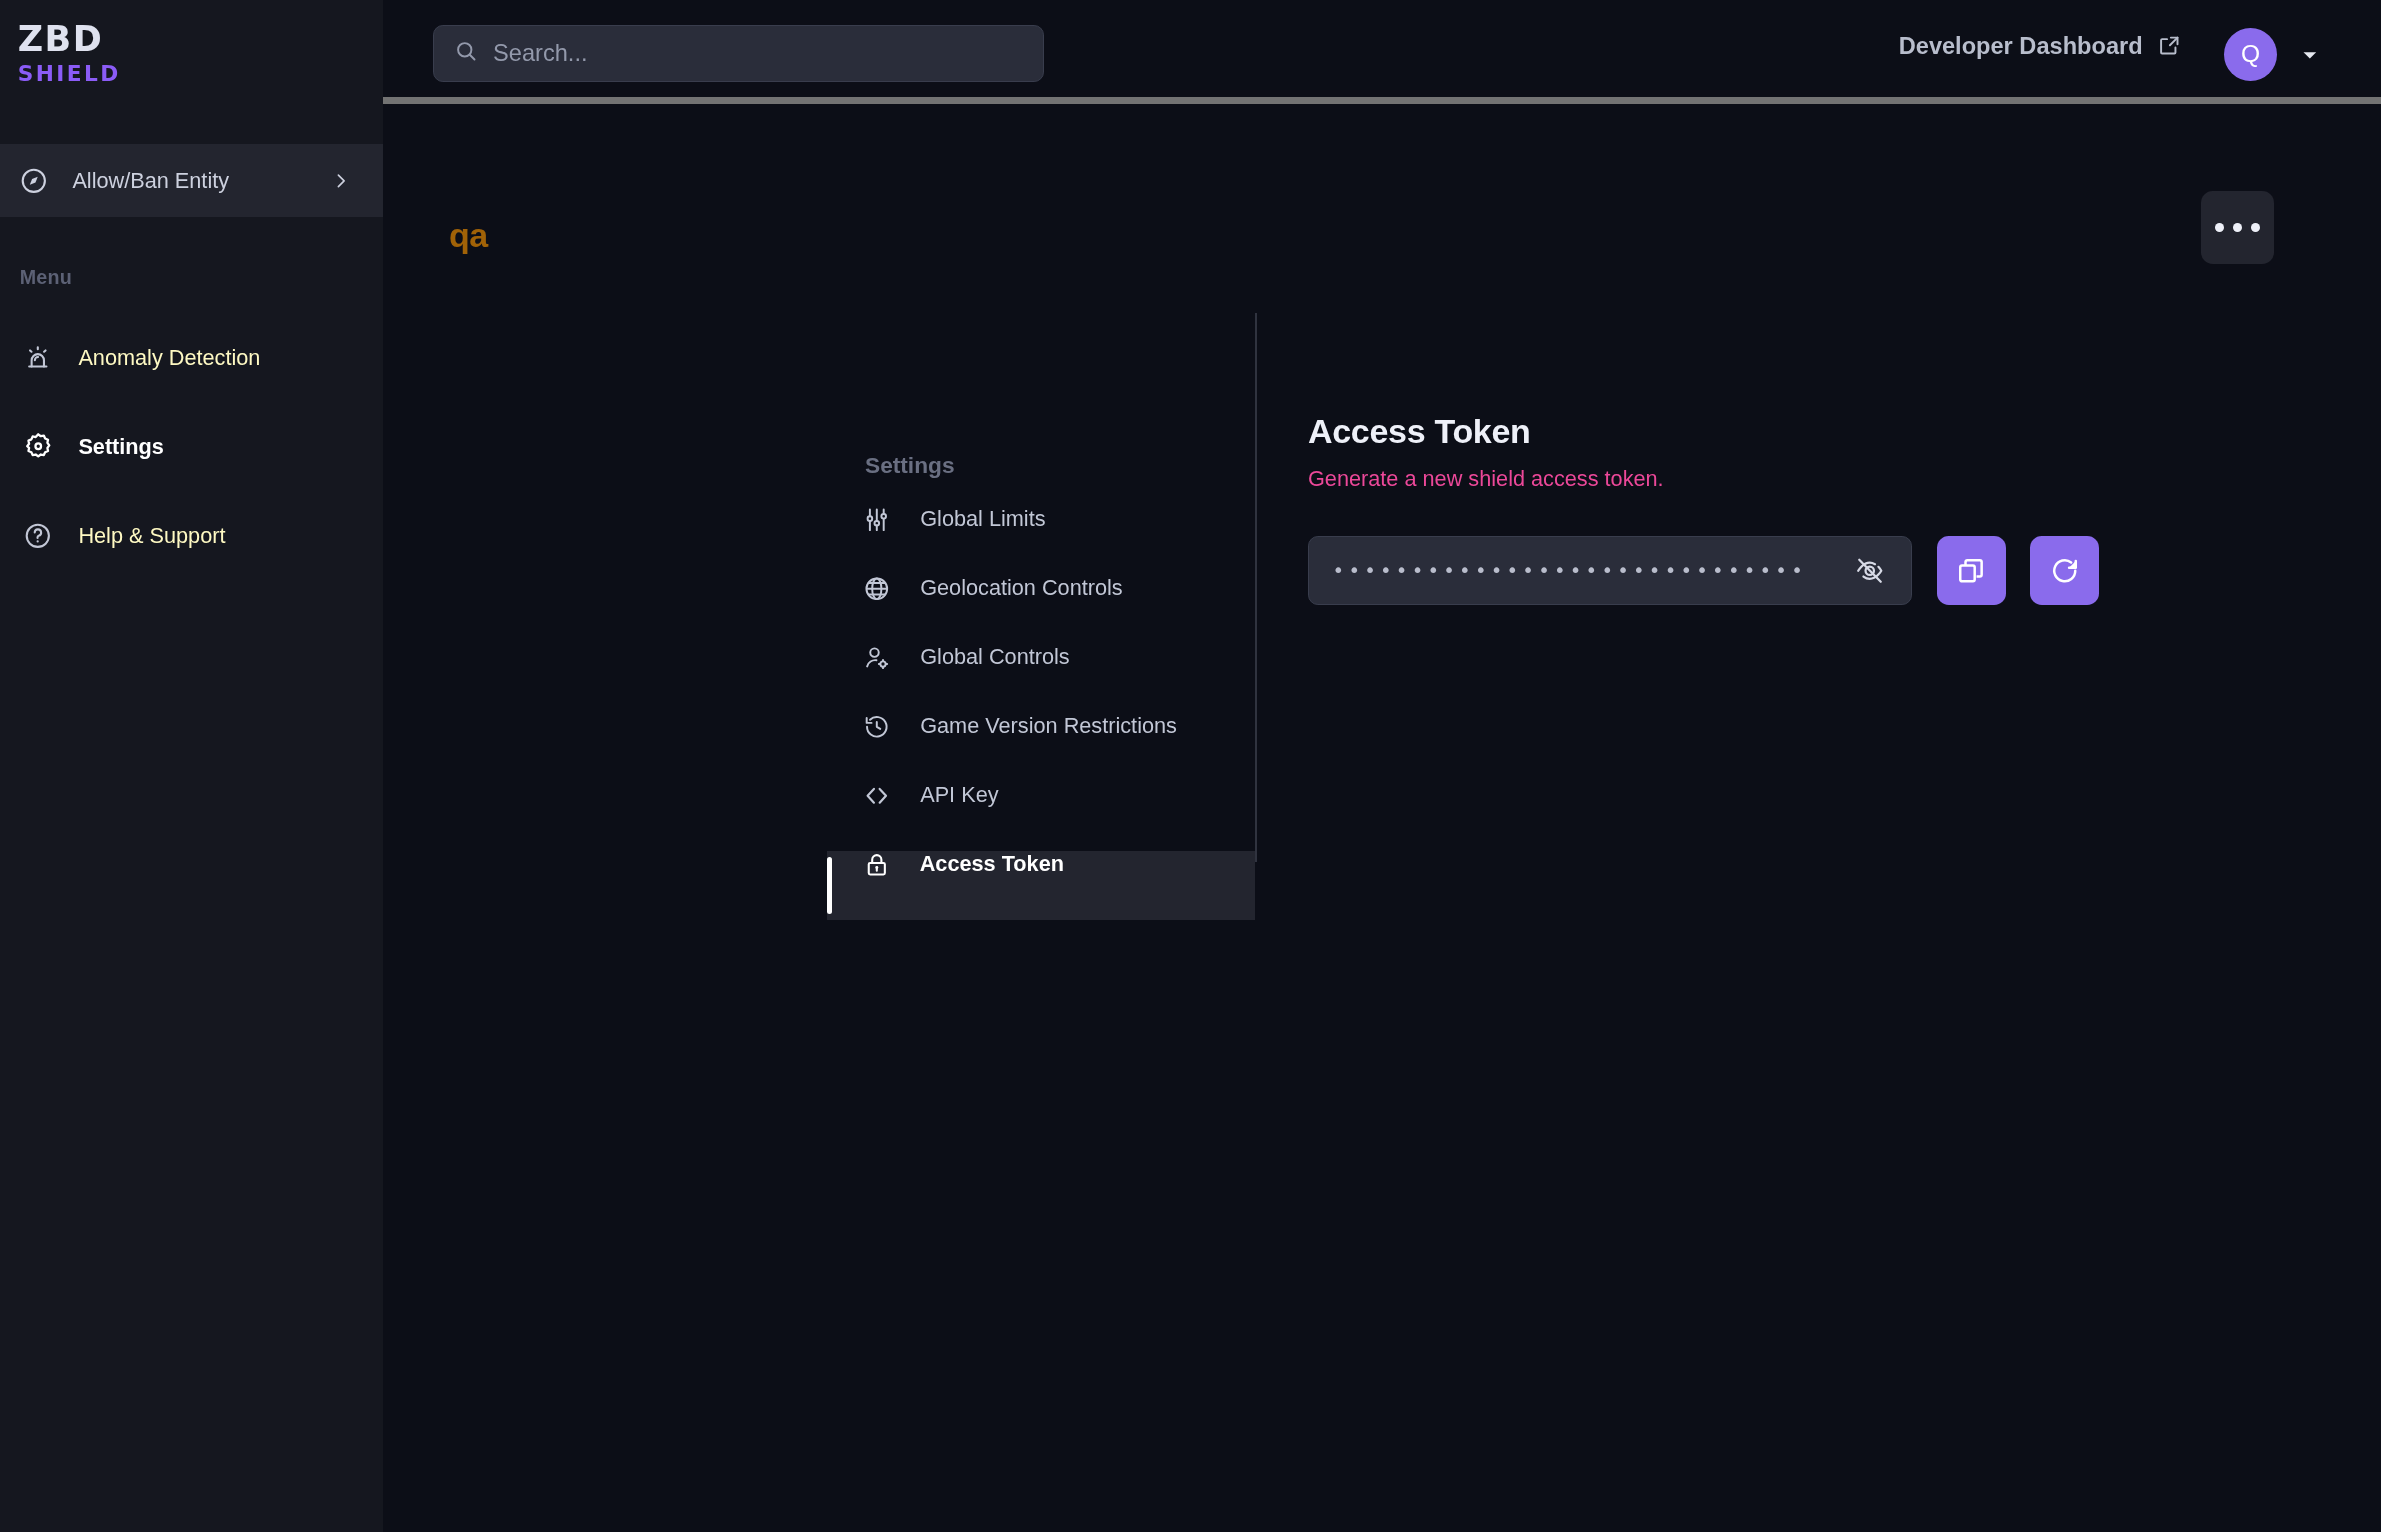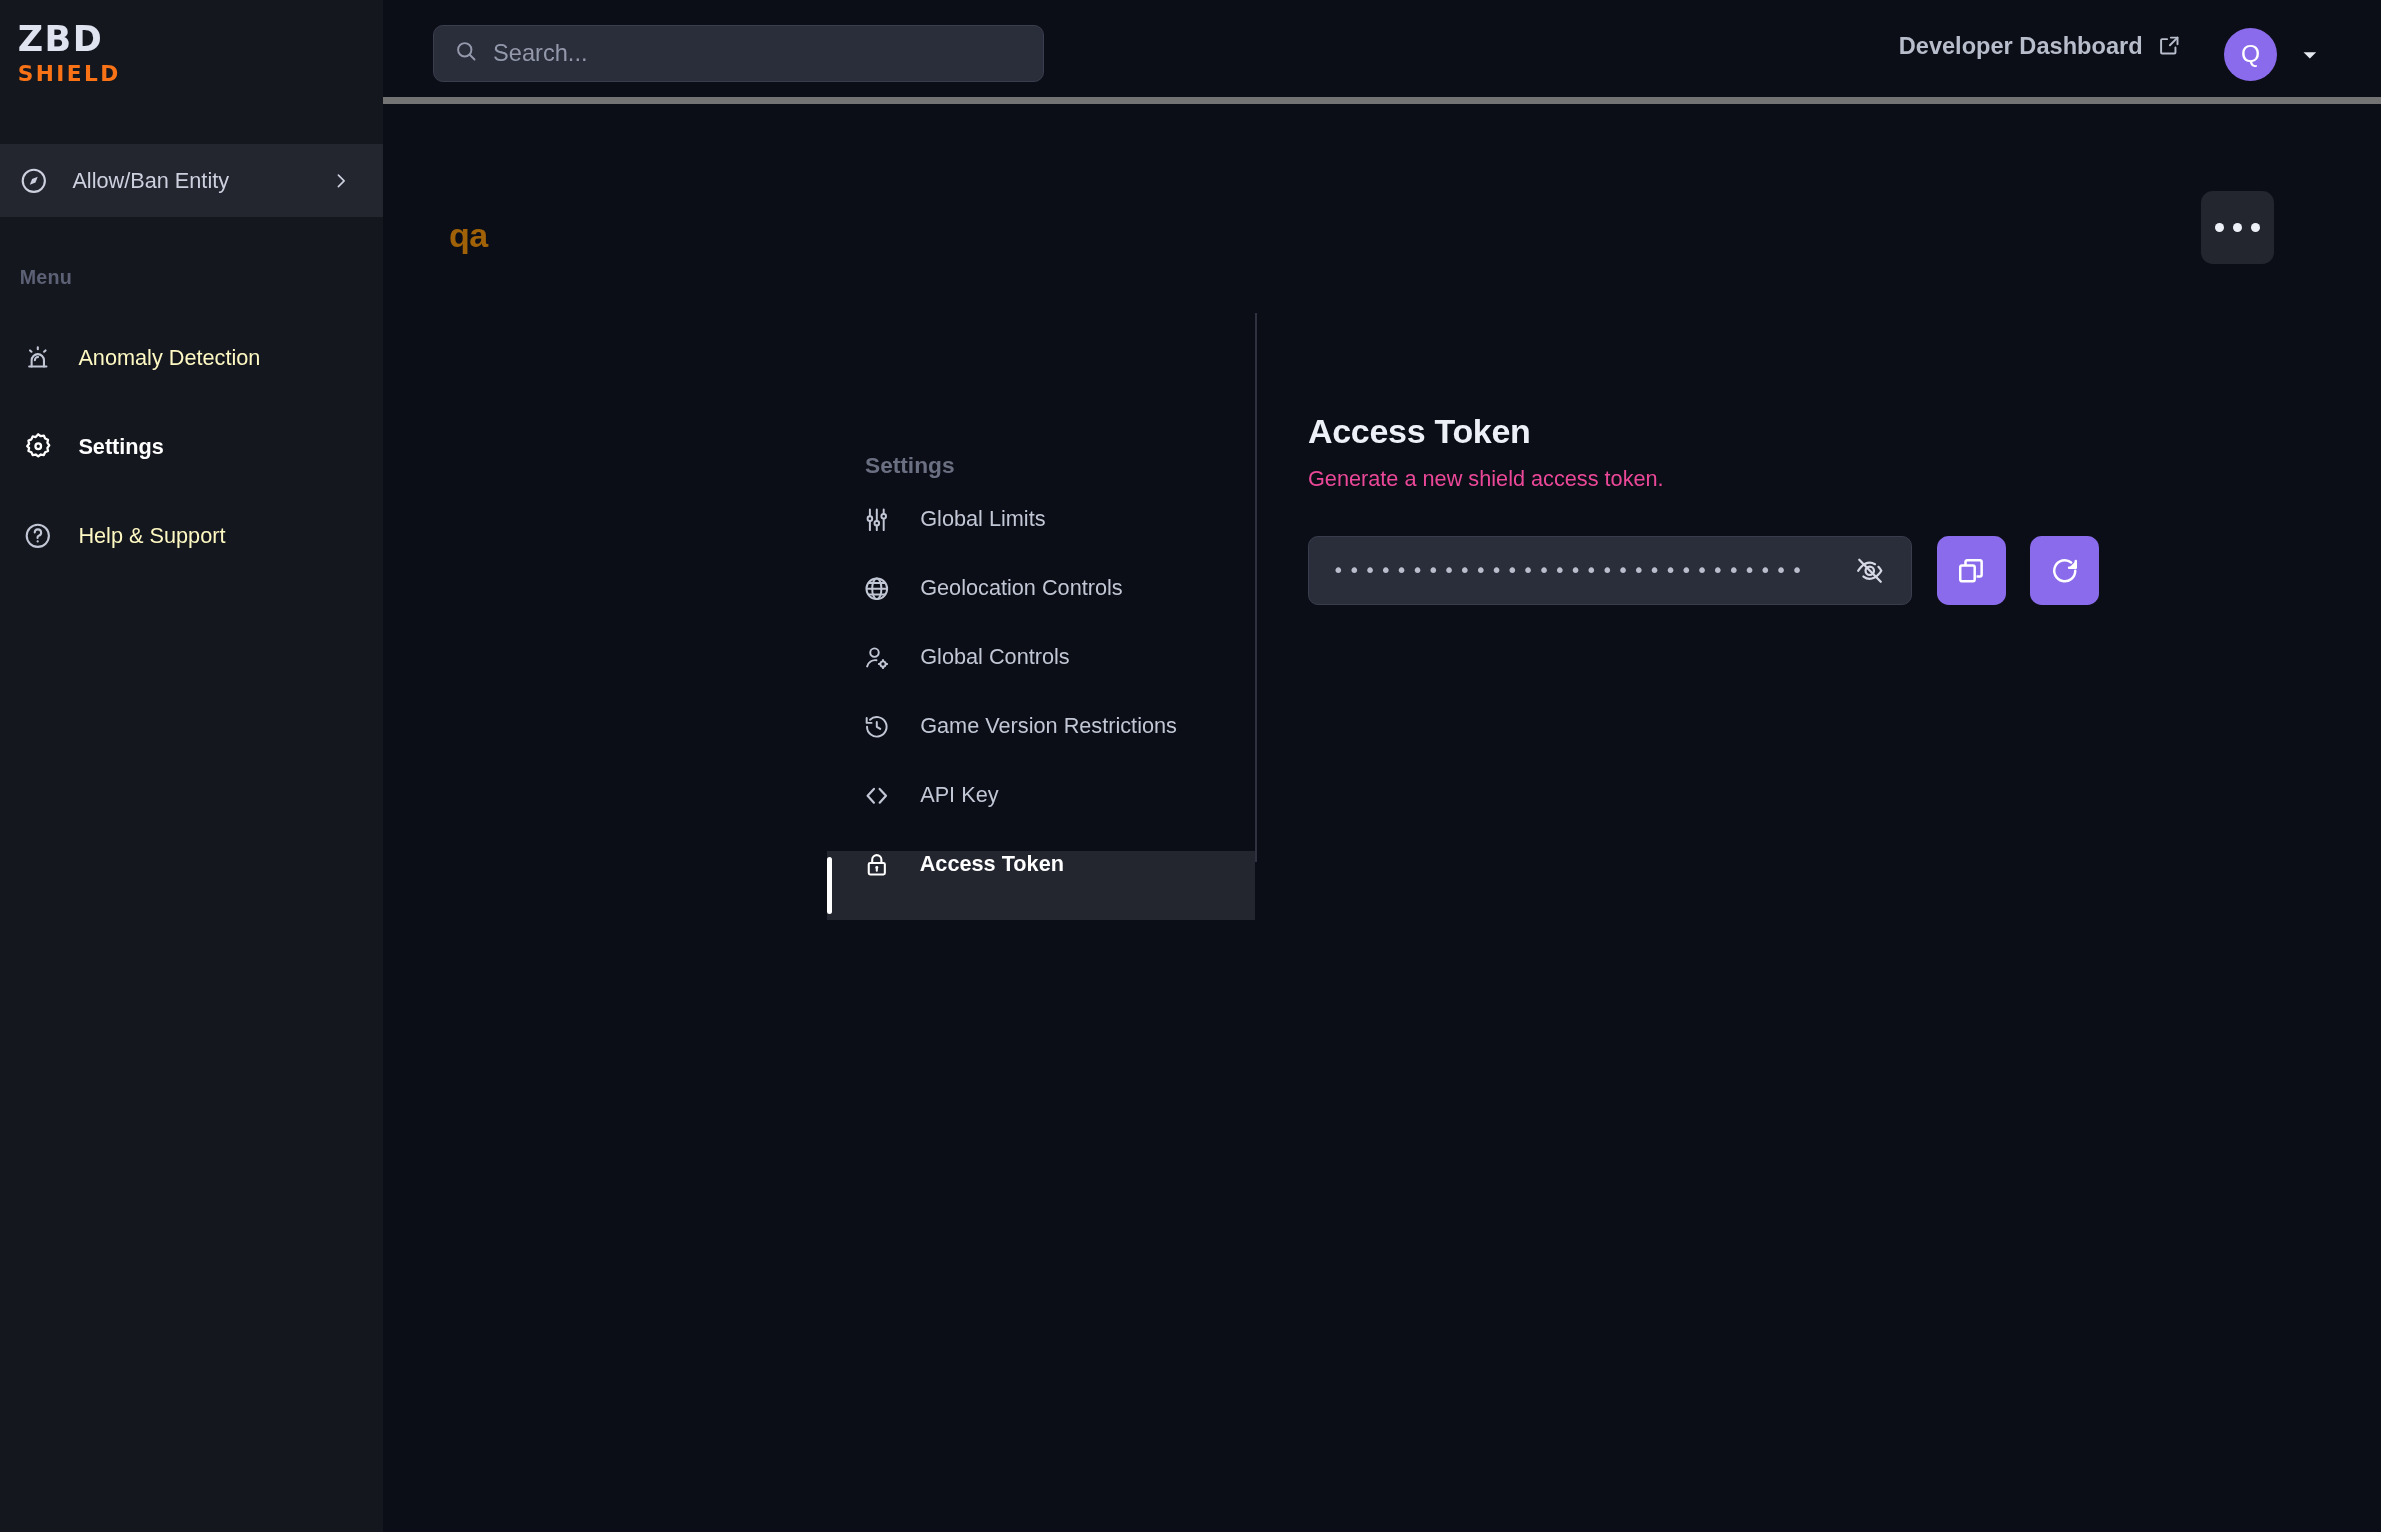--- a/index.html
+++ b/index.html
@@ -29,21 +29,21 @@
     font-weight: 700;
     letter-spacing: 1.5px;
     color: #dfe2ef;
     line-height: 1.0;
     font-family: "DejaVu Sans", sans-serif;
   }
   .logo-shield {
     font-size: 21.7px;
     font-weight: 700;
     letter-spacing: 2.4px;
-    color: #f97316;
+    color: #8b5cf6;
     line-height: 1.25;
     margin-top: 3px;
     font-family: "DejaVu Sans", sans-serif;
   }
 
   .allowban {
     position: absolute;
     left: 0; top: 144px;
     width: 383px; height: 73px;
     display: flex;

